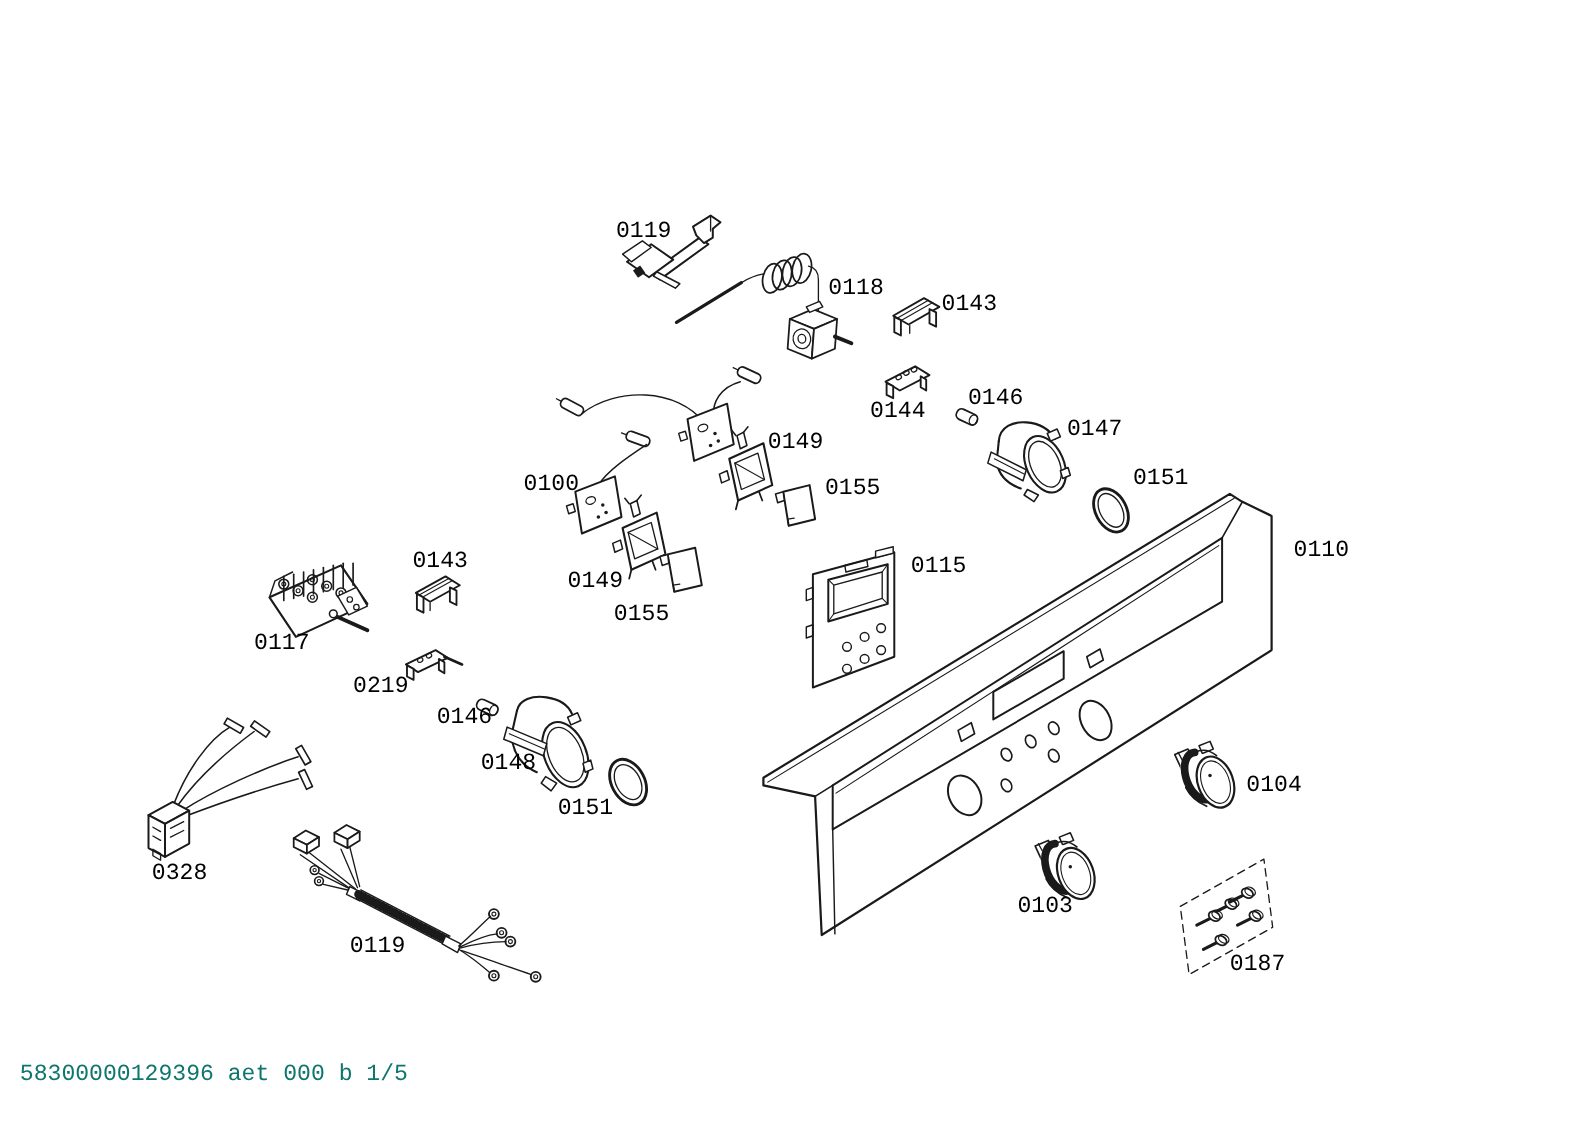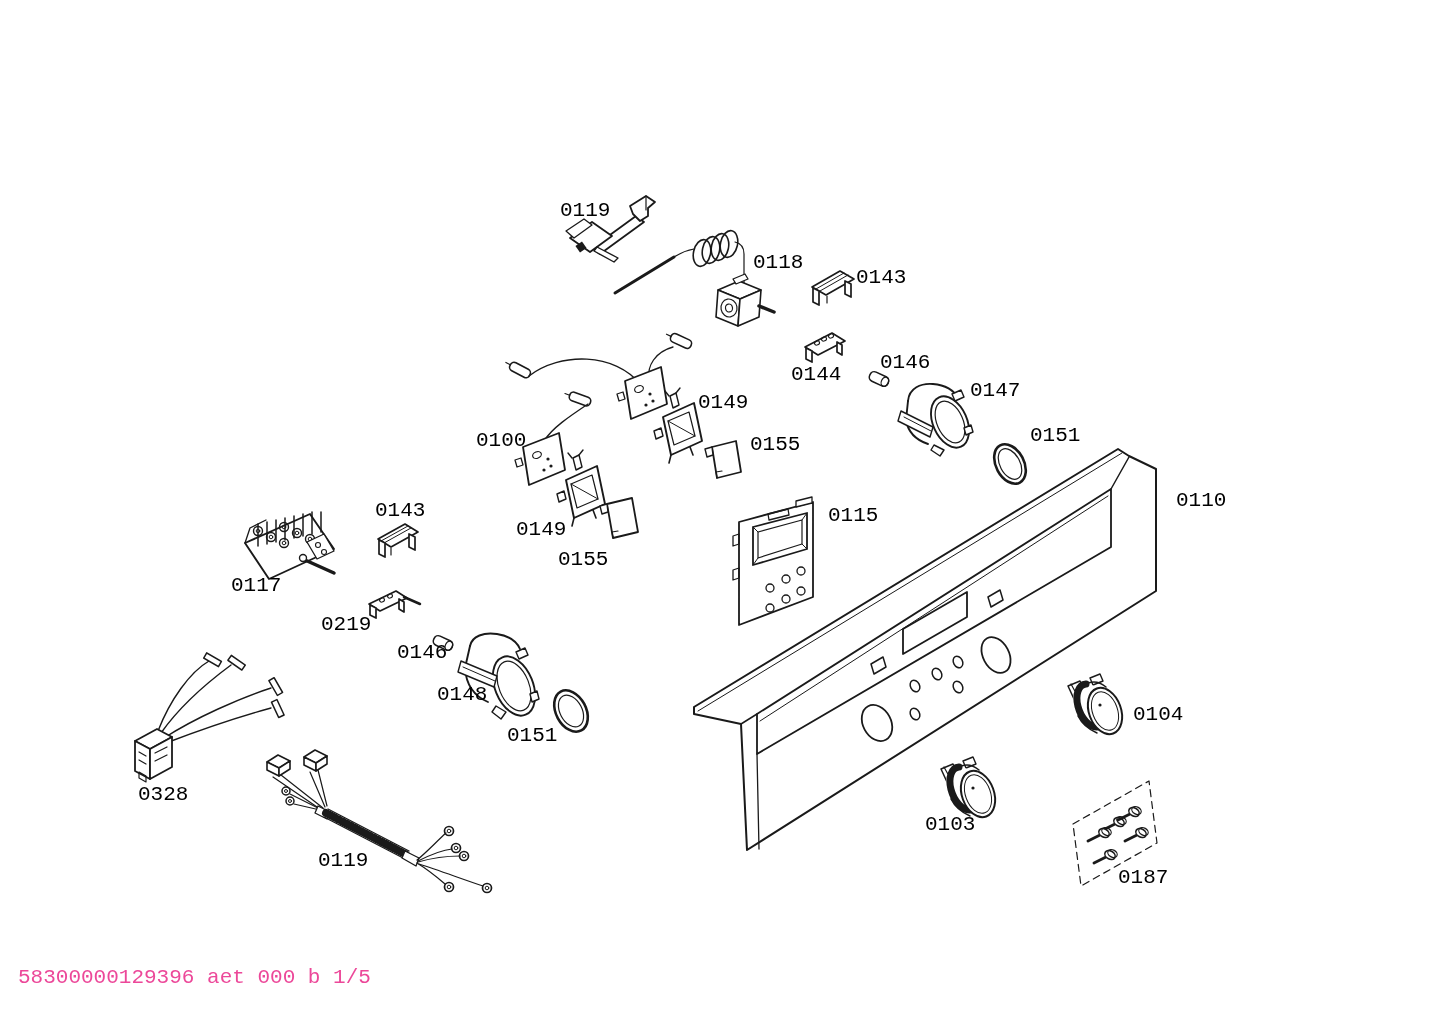--- a/index.html
+++ b/index.html
@@ -1,21 +1,21 @@
 <!DOCTYPE html>
 <html><head>
 <meta charset="utf-8">
 <title>Diagram</title>
 <style>
   html,body{margin:0;padding:0;background:#ffffff;}
   #stage{position:relative;width:1442px;height:1019px;background:#ffffff;overflow:hidden;
          font-family:Liberation Mono, monospace;}
   #stage svg{position:absolute;left:0;top:0;}
   .callout{position:absolute;font-size:21px;line-height:24px;color:#000;white-space:nowrap;}
-  .footer{position:absolute;left:18px;top:966px;font-size:21px;color:#ec4899;white-space:nowrap;}
+  .footer{position:absolute;left:18px;top:966px;font-size:21px;color:#0f766e;white-space:nowrap;}
 </style>
 </head>
 <body>
 
 <div id="stage">
 
 <svg width="1442" height="1019" viewBox="0 0 1442 1019" stroke="#1a1a1a" fill="none" stroke-linecap="round" stroke-linejoin="round">
 
   <g stroke-width="2">
     <path d="M694,707 L1118,449 L1129,456 L1156,469 L1156,591 L747,850 L741,724 L694,714 Z" fill="#ffffff"></path>

